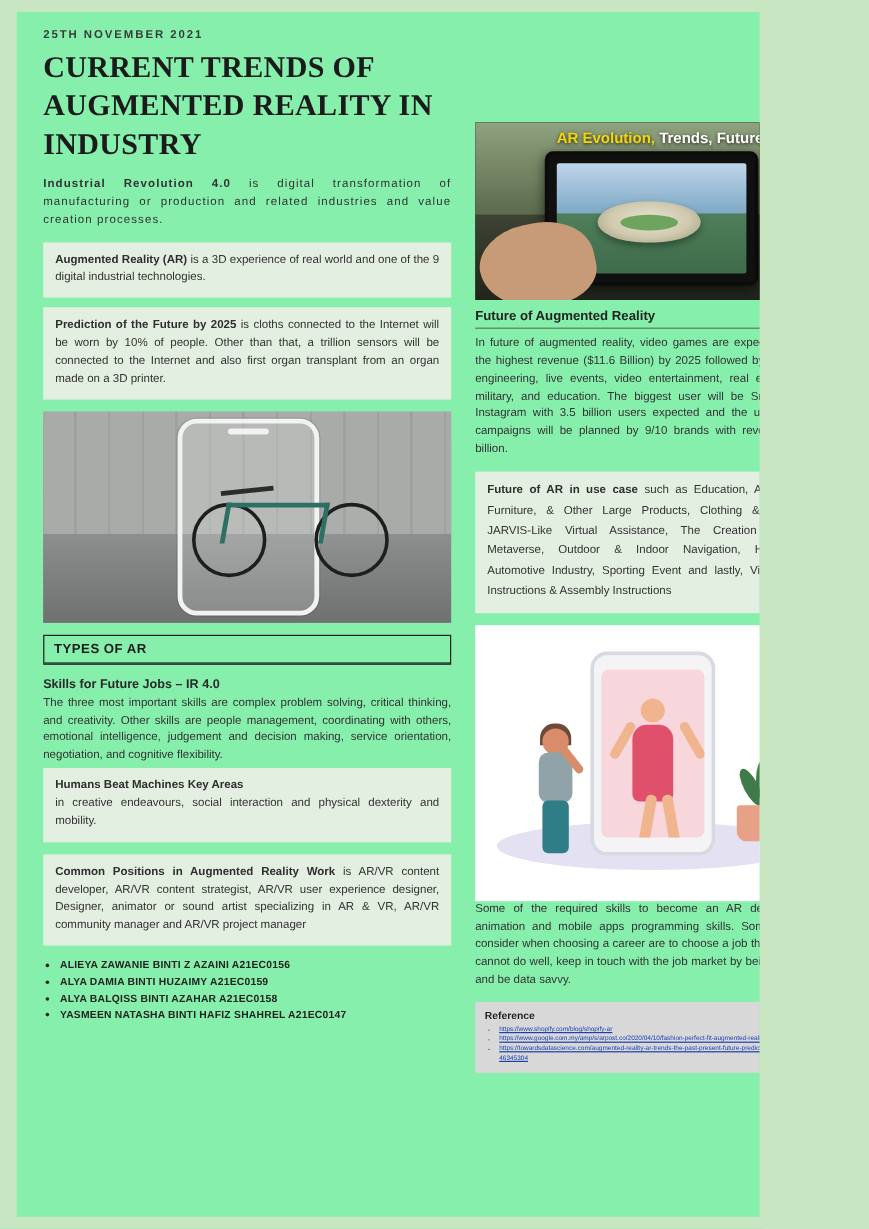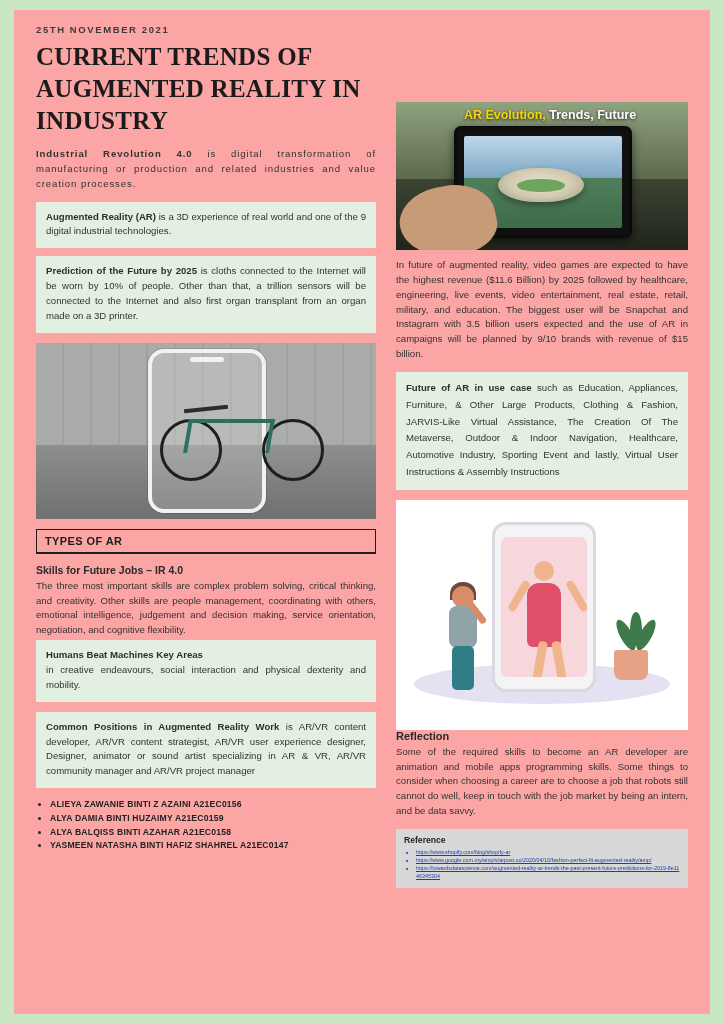--- a/index.html
+++ b/index.html
@@ -7,22 +7,22 @@
   body {
     width: 724px;
     height: 1024px;
     background: #c8e6c2;
     font-family: "Liberation Sans", sans-serif;
     overflow: hidden;
   }
   .page {
     position: absolute;
     left: 14px; top: 10px;
-    width: 696px; height: 1004px;
-    background: #fca5a5;
+    width: 619px; height: 1004px;
+    background: #86efac;
     overflow: hidden;
   }
   .inner {
     position: absolute;
     left: 22px; top: 14px;
     width: 652px; height: 976px;
   }
   .date {
     font-size: 9.5px;
     letter-spacing: 1.6px;
@@ -307,20 +307,21 @@
             <div class="stadium"></div>
           </div>
         </div>
         <div class="hand"></div>
         <div class="caption">
           <span class="y">AR Evolution,</span><span class="w"> Trends, Future</span>
         </div>
       </div>
 
       <div class="mt8">
+        <div class="heading-rule">Future of Augmented Reality</div>
         <div class="plain">In future of augmented reality, video games are expected to have the highest revenue ($11.6 Billion) by 2025 followed by healthcare, engineering, live events, video entertainment, real estate, retail, military, and education. The biggest user will be Snapchat and Instagram with 3.5 billion users expected and the use of AR in campaigns will be planned by 9/10 brands with revenue of $15 billion.</div>
       </div>
 
       <div class="greenbox mt10" style="line-height:1.75">
         <b>Future of AR in use case</b><span> such as Education, Appliances, Furniture, &amp; Other Large Products, Clothing &amp; Fashion, JARVIS-Like Virtual Assistance, The Creation Of The Metaverse, Outdoor &amp; Indoor Navigation, Healthcare, Automotive Industry, Sporting Event and lastly,  Virtual User Instructions &amp; Assembly Instructions</span>
       </div>
 
       <div class="refl-img mt10">
         <div class="shadow"></div>
         <div class="bigphone">
@@ -340,21 +341,20 @@
           <div class="arm"></div>
           <div class="legs"></div>
         </div>
         <div class="plant-leaf fl1"></div>
         <div class="plant-leaf fl2"></div>
         <div class="plant-leaf fl3"></div>
         <div class="plant-pot"></div>
       </div>
 
       <div>
-        <div class="heading-sm" style="font-size:11px">Reflection</div>
         <div class="plain">Some of the required skills to become an AR developer are animation and mobile apps programming skills. Some things to consider when choosing a career are to choose a job that robots still cannot do well, keep in touch with the job market by being an intern, and be data savvy.</div>
       </div>
 
       <div class="ref-box mt10">
         <div class="ref-title">Reference</div>
         <ul class="ref-list">
           <li><span>https://www.shopify.com/blog/shopify-ar</span></li>
           <li><span>https://www.google.com.my/amp/s/arpost.co/2020/04/10/fashion-perfect-fit-augmented-reality/amp/</span></li>
           <li><span>https://towardsdatascience.com/augmented-reality-ar-trends-the-past-present-future-predictions-for-2019-8e1146345304</span></li>
         </ul>

